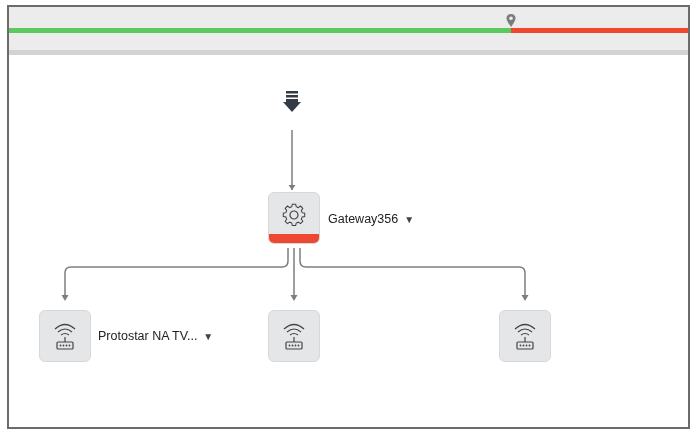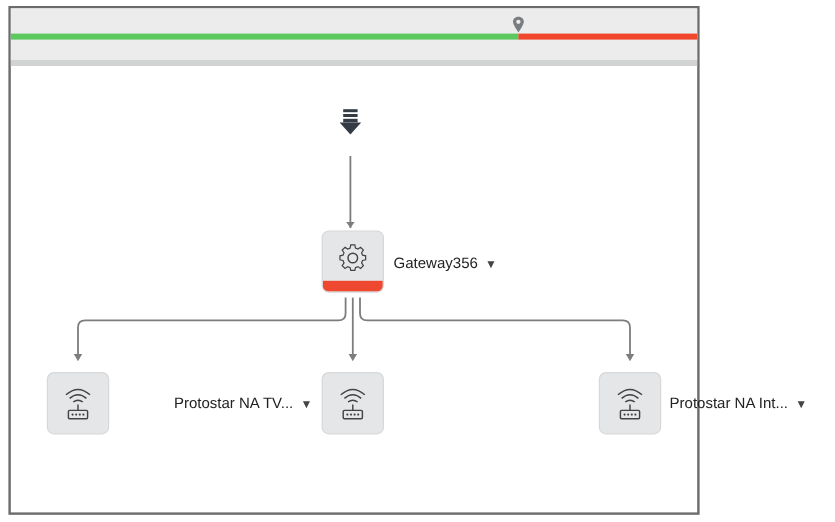--- a/index.html
+++ b/index.html
@@ -1,17 +1,17 @@
 <!DOCTYPE html>
 <html><head>
 <meta charset="utf-8">
 <style>
   html, body { margin:0; padding:0; background:#ffffff; }
   body { width:696px; height:435px; position:relative; overflow:hidden; font-family:"Liberation Sans", sans-serif; }
-  .frame { position:absolute; left:7px; top:5px; width:576px; height:424px; border:2px solid #6b6b6b; box-sizing:border-box; background:#fff; }
+  .frame { position:absolute; left:7px; top:5px; width:683px; height:424px; border:2px solid #6b6b6b; box-sizing:border-box; background:#fff; }
   .timeline { position:absolute; left:0; top:0; right:0; height:43px; background:#ececec; }
   .timeline-shadow { position:absolute; left:0; right:0; top:43px; height:5px; background:#d2d4d4; }
   .bar-green { position:absolute; left:0; top:21px; height:5px; background:#5cc95f; }
   .bar-red { position:absolute; top:21px; height:5px; right:0; background:#f0472c; }
   .pin { position:absolute; top:6px; width:12px; height:16px; margin-left:-6px; cursor:pointer; }
   .canvas { position:absolute; left:0; right:0; top:48px; bottom:0; }
   .node-box { position:absolute; width:52px; height:52px; background:#e5e6e7; border-radius:6px; box-sizing:border-box; border:1px solid #d6d8da; overflow:hidden; cursor:pointer; }
   .node-box .status { position:absolute; left:0; right:0; bottom:0; height:9px; background:#ef4830; }
   .node-label { position:absolute; font-size:12.5px; color:#222; white-space:nowrap; cursor:pointer; }
   .caret { font-size:10px; color:#444; margin-left:6px; }
@@ -81,21 +81,21 @@
           <rect x="17" y="31" width="16" height="7" rx="1"></rect>
         </g>
         <g fill="#444">
             <circle cx="20.5" cy="34.5" r="0.9"></circle>
             <circle cx="23.5" cy="34.5" r="0.9"></circle>
             <circle cx="26.5" cy="34.5" r="0.9"></circle>
             <circle cx="29.5" cy="34.5" r="0.9"></circle>
           </g>
       </svg>
     </div>
-    <div class="node-label" style="left:89px; top:274px;margin-left:47px;">
+    <div class="node-label" style="left:89px; top:274px;">
       <span>Protostar NA TV...</span><span class="caret">▼</span>
     </div>
 
     <div class="node-box" style="left:259px; top:255px;">
       <svg width="50" height="50" viewBox="0 0 50 50">
         <g fill="none" stroke="#444" stroke-width="1.2">
           <path d="M15 18 Q25 9 35 18"></path>
             <path d="M18 21 Q25 15 32 21"></path>
             <path d="M21 24 Q25 21 29 24"></path>
           <line x1="25" y1="26" x2="25" y2="31"></line>
@@ -120,17 +120,14 @@
           <rect x="17" y="31" width="16" height="7" rx="1"></rect>
         </g>
         <g fill="#444">
             <circle cx="20.5" cy="34.5" r="0.9"></circle>
             <circle cx="23.5" cy="34.5" r="0.9"></circle>
             <circle cx="26.5" cy="34.5" r="0.9"></circle>
             <circle cx="29.5" cy="34.5" r="0.9"></circle>
           </g>
       </svg>
     </div>
-    <div class="node-label" style="left:549px; top:274px;">
-      <span>Protostar NA Int...</span><span class="caret">▼</span>
-    </div>
   </div>
 </div>
 
 </body></html>

